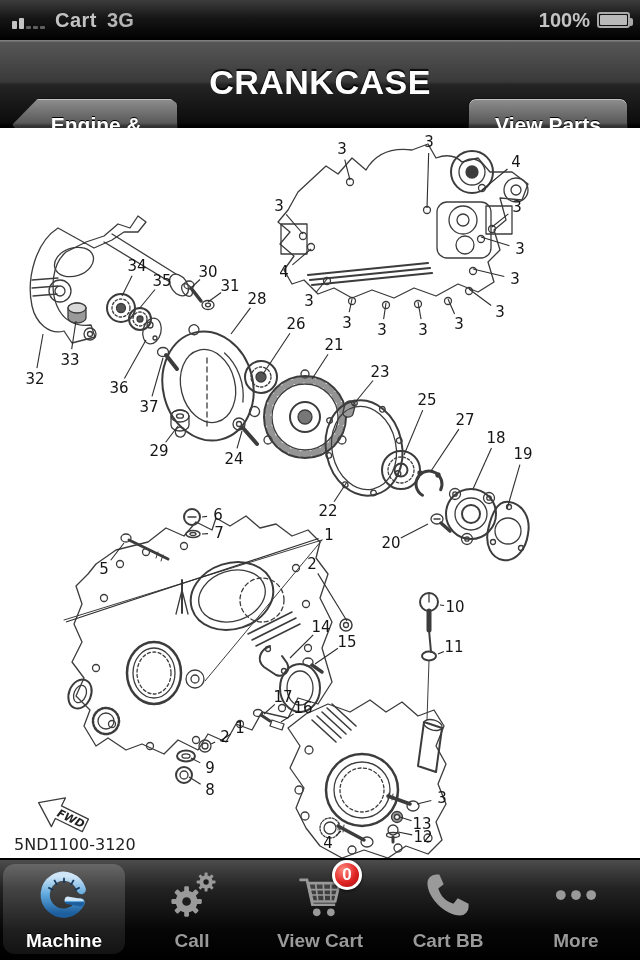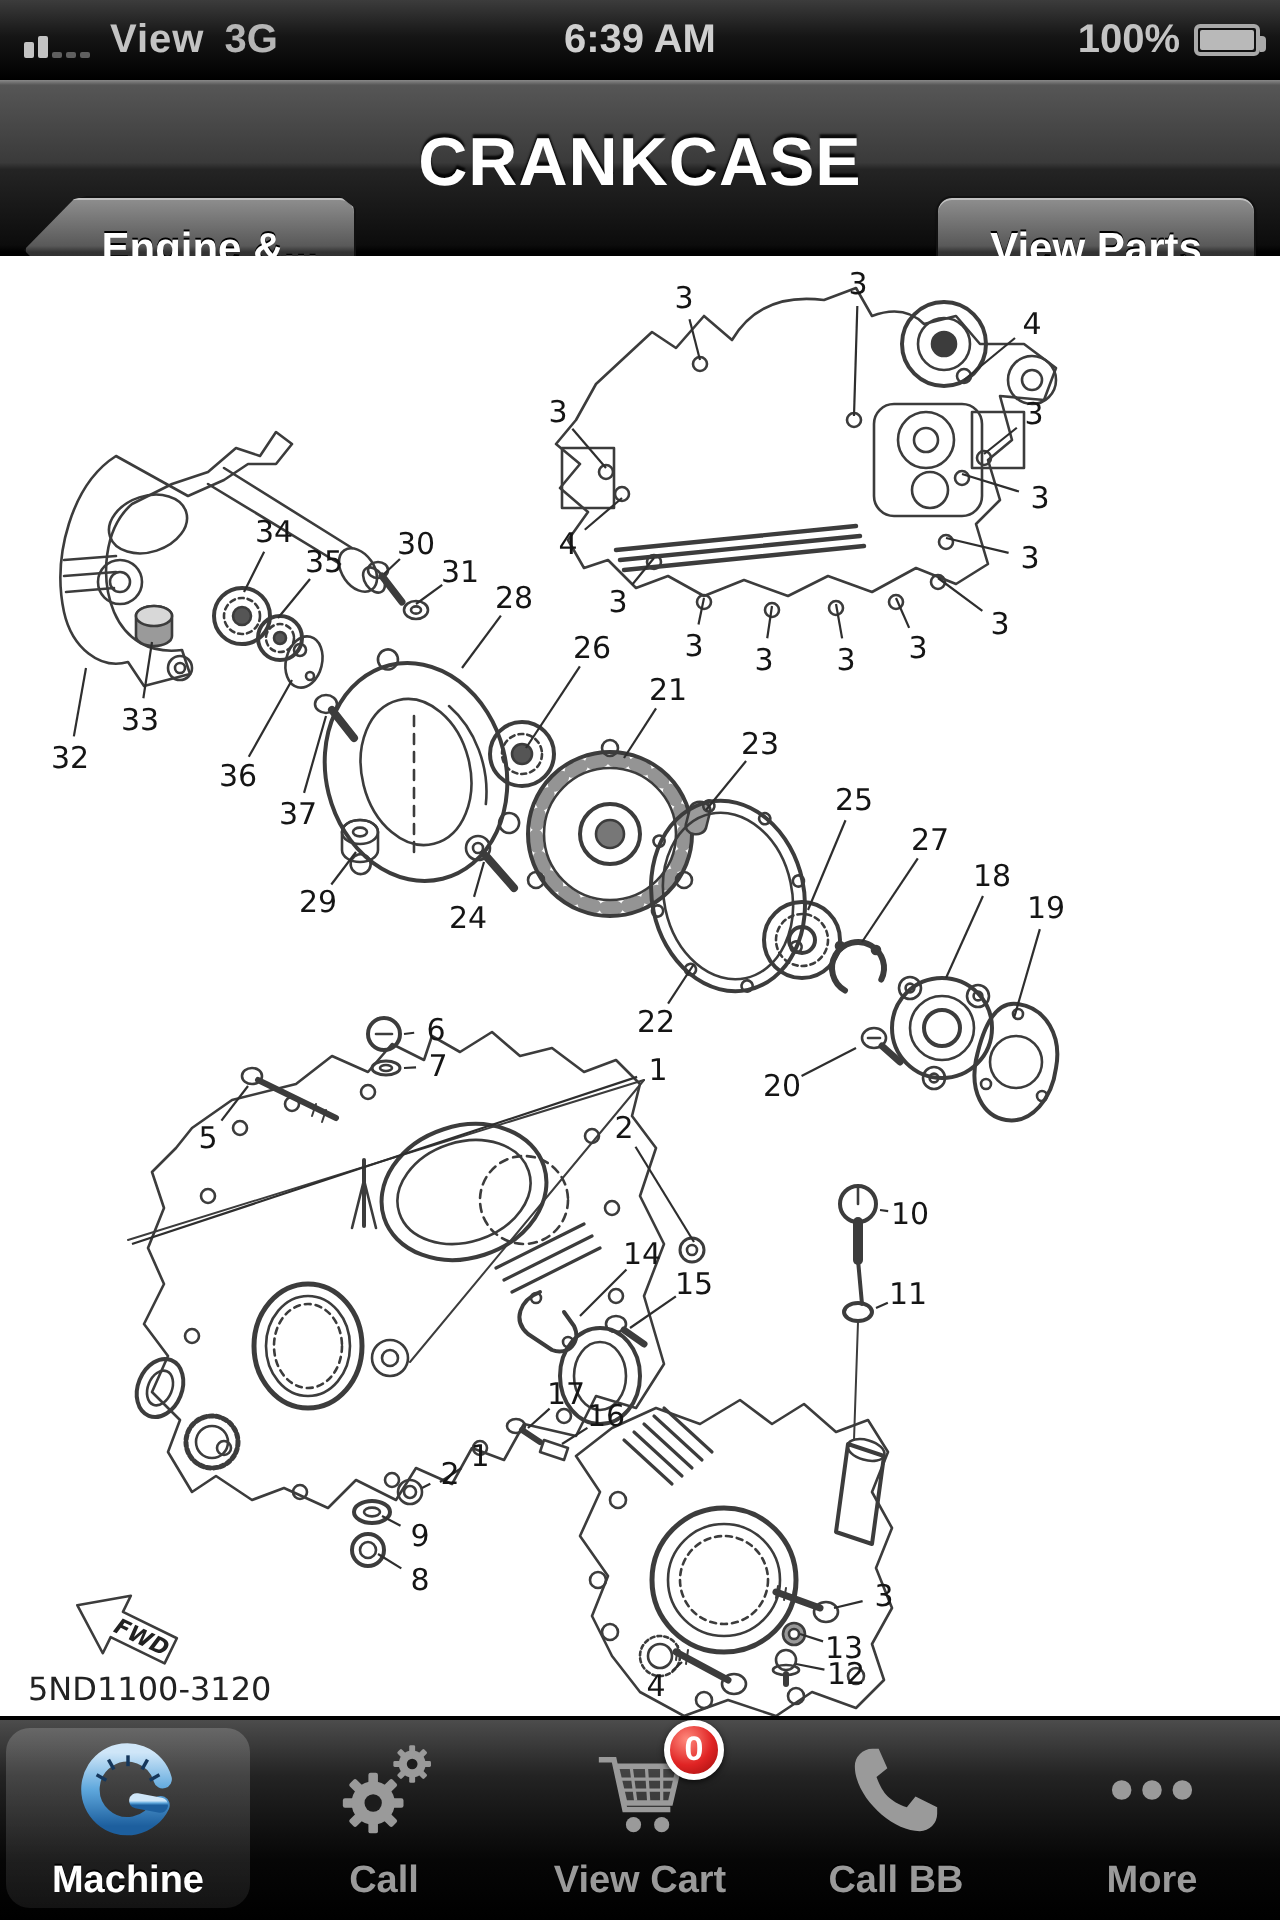--- a/index.html
+++ b/index.html
@@ -82,24 +82,23 @@
 
   <div class="status-bar">
     <div class="sb-left">
       <div class="signal">
         <div class="sig-bar" style="height:8px"></div>
         <div class="sig-bar" style="height:11px"></div>
         <div class="sig-bar dim"></div>
         <div class="sig-bar dim"></div>
         <div class="sig-bar dim"></div>
       </div>
-      <span class="sb-carrier">View</span>
+      <span class="sb-carrier">Cart</span>
       <span class="sb-network">3G</span>
     </div>
-    <div class="sb-time">6:39 AM</div>
     <div class="sb-right">
       <span>100%</span>
       <div class="battery">
         <div class="battery-fill"></div>
         <div class="battery-nub"></div>
       </div>
     </div>
   </div>
 
   <div class="nav-bar">
@@ -534,21 +533,21 @@
         </div>
         <div class="tab-badge">0</div>
         <div class="tab-label">View Cart</div>
       </div>
       <div class="tab">
         <div class="tab-icon">
           <svg viewBox="0 0 48 48">
             <path d="M13,5 a8,8 0 0 0 -8,8 c0,14 17,30 30,30 a8,8 0 0 0 8,-8 l0,-3 -10,-5 -4,5 c-8,-3 -11,-6 -14,-14 l5,-4 -4,-9 z" fill="#9a9a9a"></path>
           </svg>
         </div>
-        <div class="tab-label">Call BB</div>
+        <div class="tab-label">Cart BB</div>
       </div>
       <div class="tab">
         <div class="tab-icon">
           <svg viewBox="0 0 48 48" fill="#9a9a9a">
             <circle cx="10" cy="24" r="4.5"></circle>
             <circle cx="24" cy="24" r="4.5"></circle>
             <circle cx="38" cy="24" r="4.5"></circle>
           </svg>
         </div>
         <div class="tab-label">More</div>

